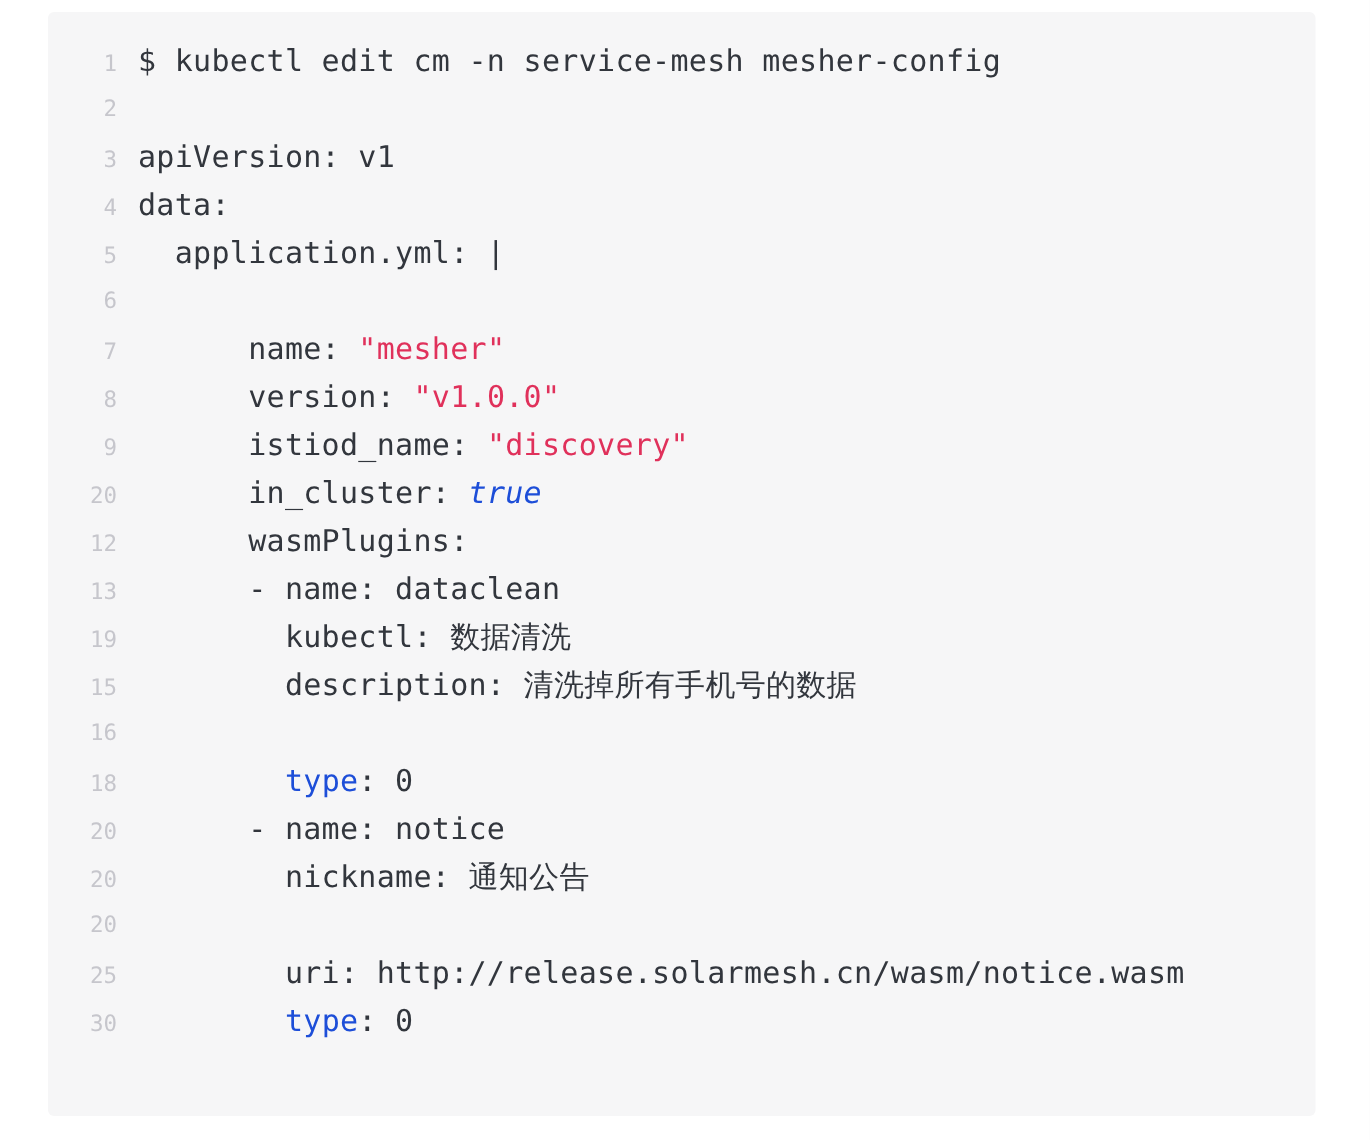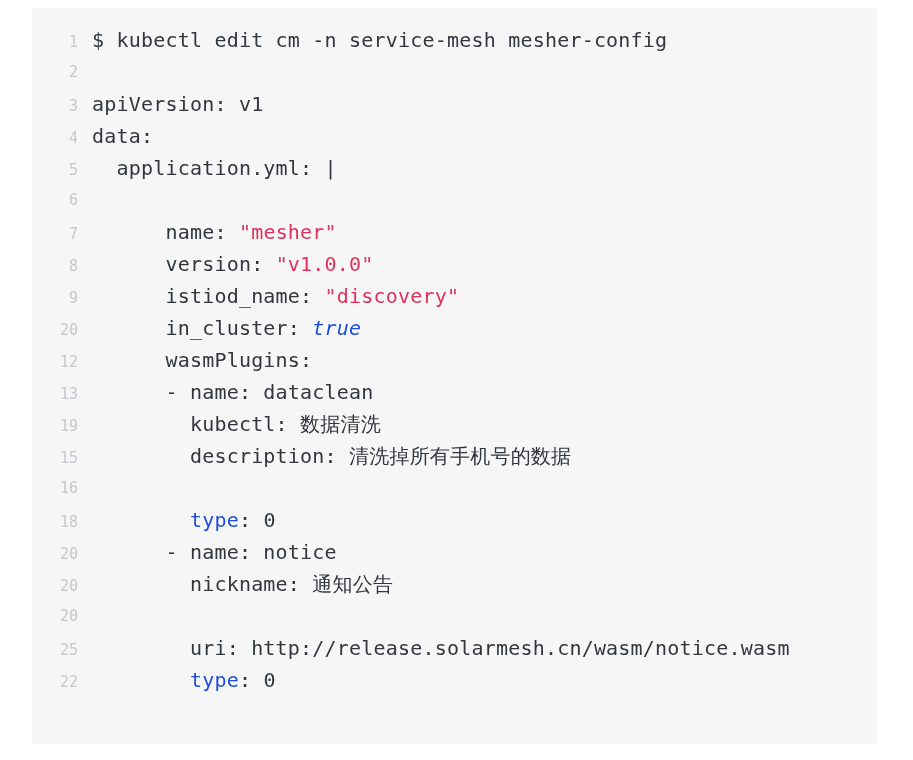--- a/index.html
+++ b/index.html
@@ -78,15 +78,15 @@
       <div class="code-line"><span class="gutter">12</span><span class="code-text"><span class="tok-plain">      wasmPlugins:</span></span></div>
       <div class="code-line"><span class="gutter">13</span><span class="code-text"><span class="tok-plain">      - name: dataclean</span></span></div>
       <div class="code-line"><span class="gutter">19</span><span class="code-text"><span class="tok-plain">        kubectl: 数据清洗</span></span></div>
       <div class="code-line"><span class="gutter">15</span><span class="code-text"><span class="tok-plain">        description: 清洗掉所有手机号的数据</span></span></div>
       <div class="code-line"><span class="gutter">16</span></div>
       <div class="code-line"><span class="gutter">18</span><span class="code-text"><span class="tok-plain">        </span><span class="tok-key-hl">type</span><span class="tok-plain">: 0</span></span></div>
       <div class="code-line"><span class="gutter">20</span><span class="code-text"><span class="tok-plain">      - name: notice</span></span></div>
       <div class="code-line"><span class="gutter">20</span><span class="code-text"><span class="tok-plain">        nickname: 通知公告</span></span></div>
       <div class="code-line"><span class="gutter">20</span></div>
       <div class="code-line"><span class="gutter">25</span><span class="code-text"><span class="tok-plain">        uri: http://release.solarmesh.cn/wasm/notice.wasm</span></span></div>
-      <div class="code-line"><span class="gutter">22</span><span class="code-text"><span class="tok-plain">        </span><span class="tok-key-hl">type</span><span class="tok-plain">: 0</span></span></div>
+      <div class="code-line"><span class="gutter">30</span><span class="code-text"><span class="tok-plain">        </span><span class="tok-key-hl">type</span><span class="tok-plain">: 0</span></span></div>
     </div>
 </div>
 
 </body></html>

